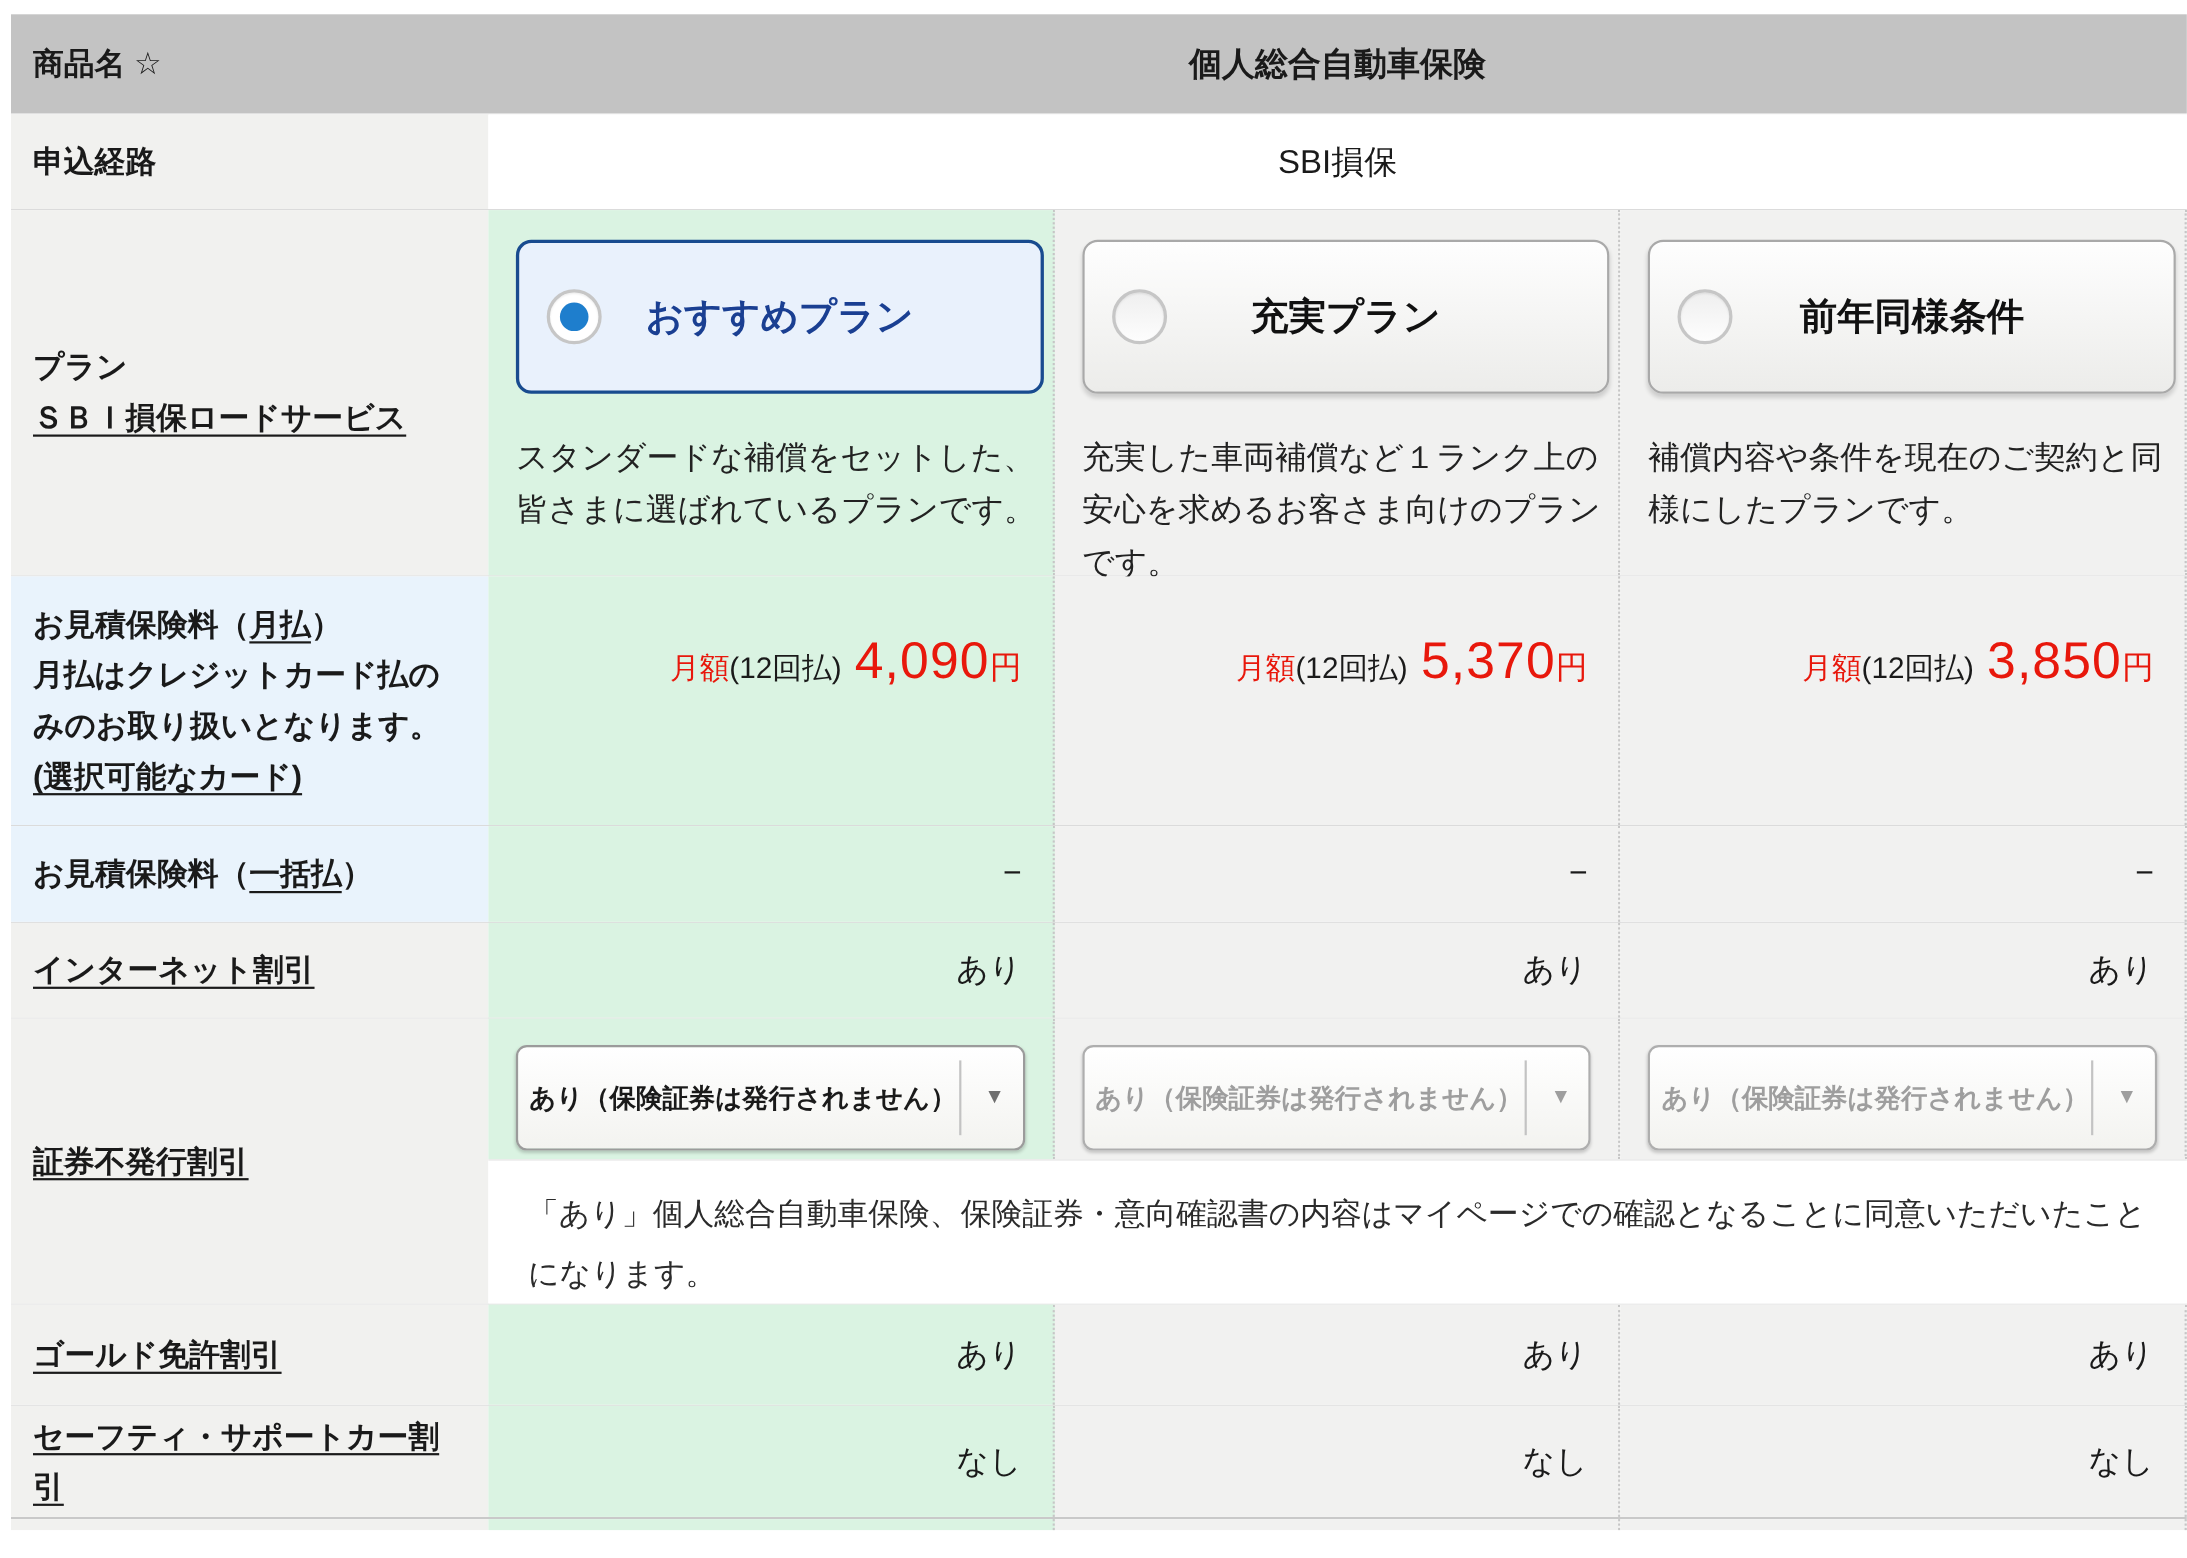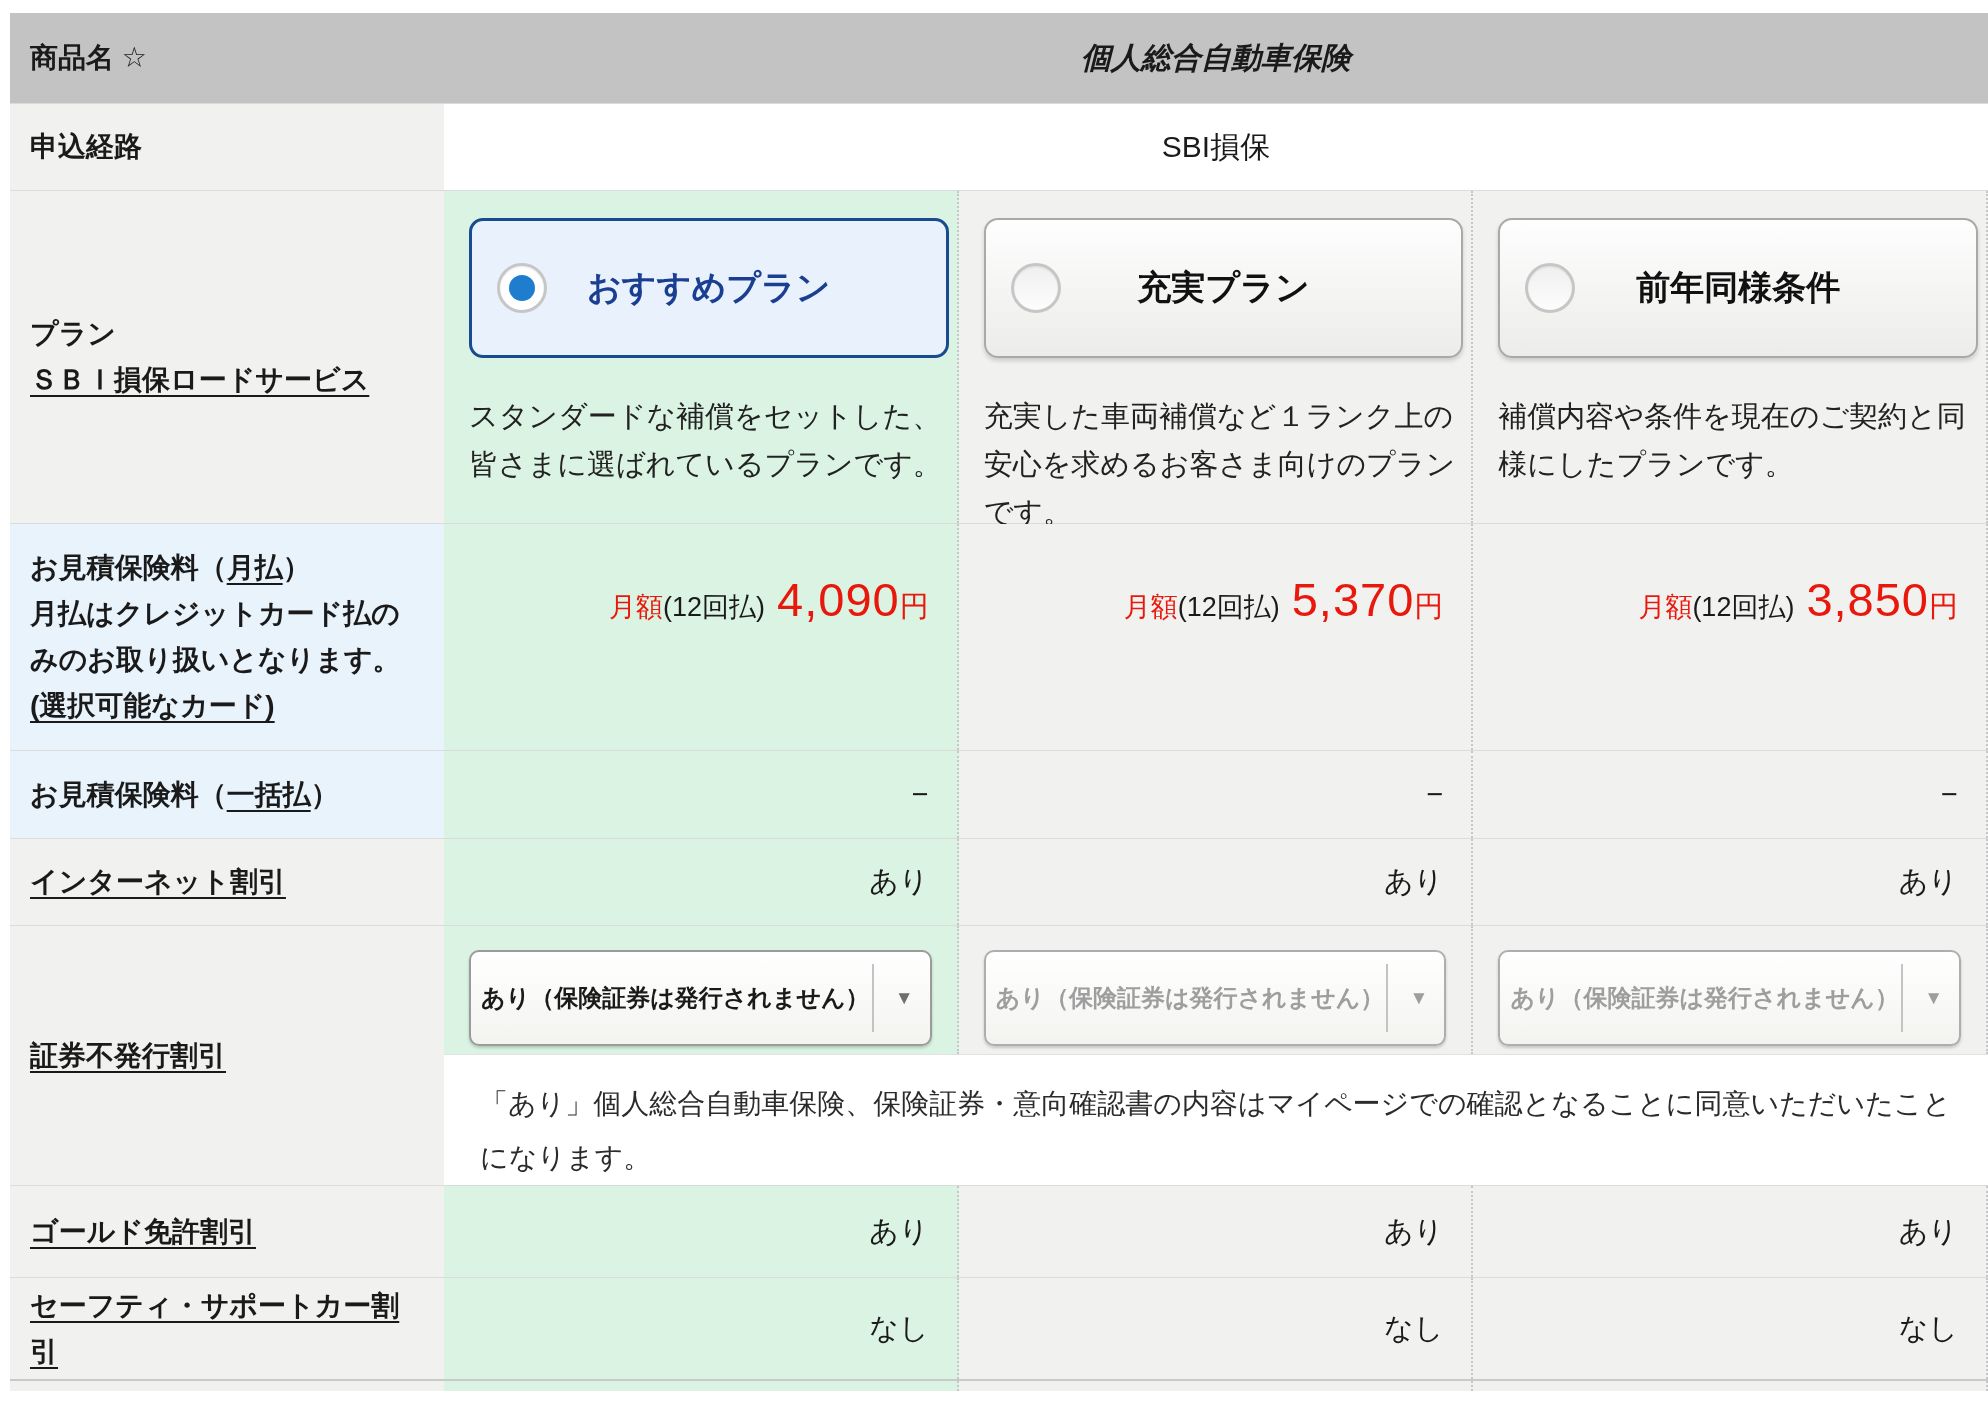--- a/index.html
+++ b/index.html
@@ -43,21 +43,21 @@
   .r3 { height: 333px; }
   .r4 { height: 227px; }
   .r5 { height: 88px; }
   .r6 { height: 87px; }
   .r7 { height: 260px; }
   .r8 { height: 92px; }
   .r9 { height: 102px; }
   .r10 { height: 12px; border-top: 2px solid #c9c9c9; }
 
   .r1 .c-label { font-size: 28px; }
-  .product-name { font-size: 30px; font-weight: bold; font-style: italic; }
+  .product-name { font-size: 30px; font-weight: bold; }
   .route-value { font-size: 30px; }
 
   
   .plan-cell { padding: 27px 8px 0 25px; }
   .plan-btn {
     height: 140px; border-radius: 14px; position: relative;
     display: flex; align-items: center; justify-content: center; cursor: pointer;
   }
   .plan-btn.sel { background: #e9f1fc; border: 3px solid #184b8f; }
   .plan-btn.unsel {

